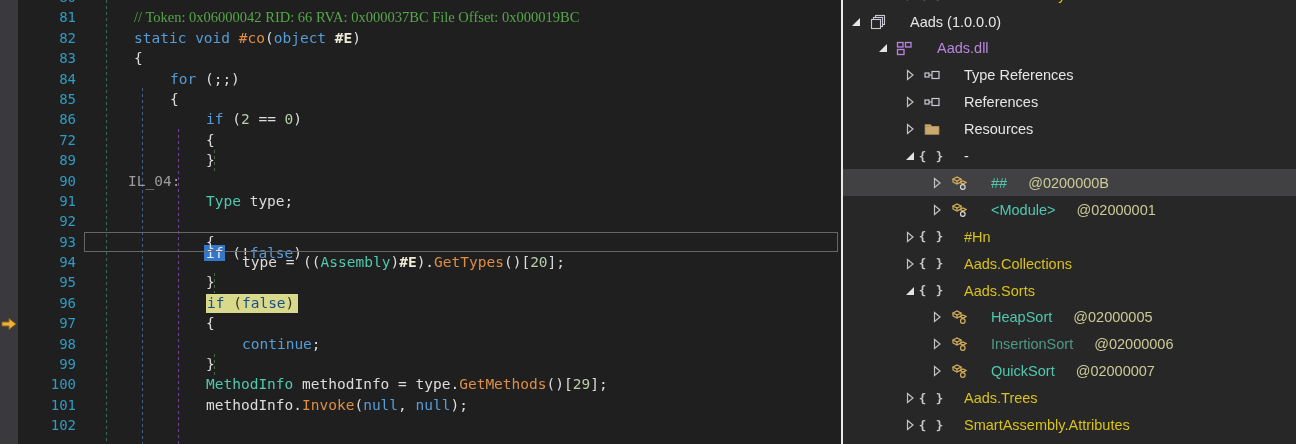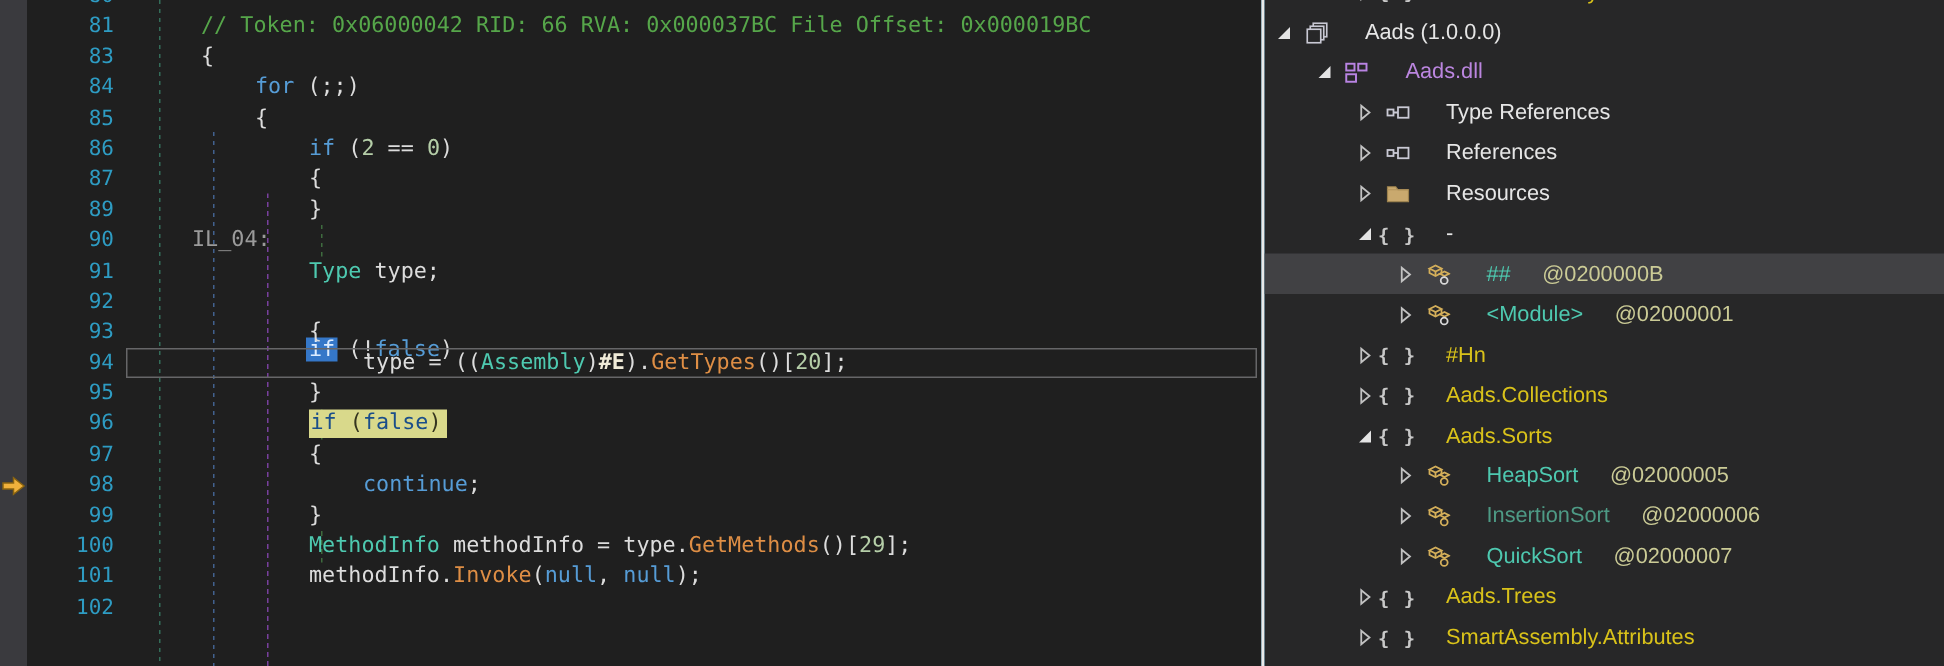--- a/index.html
+++ b/index.html
@@ -1,16 +1,16 @@
 <!DOCTYPE html>
 <html><head>
 <meta charset="utf-8">
 <style>
   html,body{margin:0;padding:0;background:#1f1f1f;width:1296px;height:444px;overflow:hidden;}
-  #screen{position:relative;width:1296px;height:444px;background:#7dd3fc;font-family:"Liberation Sans",sans-serif;overflow:hidden;}
+  #screen{position:relative;width:1296px;height:444px;background:#8b5cf6;font-family:"Liberation Sans",sans-serif;overflow:hidden;}
 
   
   #editor{position:absolute;left:0;top:0;width:841px;height:444px;background:#1f1f1f;overflow:hidden;}
   #glyph-margin{position:absolute;left:0;top:0;width:18px;height:444px;background:#3a3a3e;}
   #code-scroll{position:absolute;left:0;top:-13px;width:841px;}
   .crow{display:flex;height:20.4px;line-height:20.4px;white-space:pre;
         font-family:"DejaVu Sans Mono","Liberation Mono",monospace;font-size:14.5px;}
   .lnum{display:inline-block;margin-left:18px;width:58px;text-align:right;color:#2e9cc3;flex:none;
         font-size:14px;}
   .ltext{flex:1;}
@@ -46,26 +46,27 @@
     <div id="glyph-margin"></div>
 
     <div class="guide" style="--gc:rgba(62,150,120,.65);left:106px;top:0;height:444px;"></div>
     <div class="guide" style="--gc:rgba(80,125,190,.70);left:142px;top:88px;height:356px;"></div>
     <div class="guide" style="--gc:rgba(150,75,200,.75);left:178px;top:129px;height:315px;"></div>
     <div class="guide" style="--gc:rgba(75,140,75,.70);left:214px;top:150px;height:21px;"></div>
     <div class="guide" style="--gc:rgba(75,140,75,.70);left:214px;top:273px;height:20px;"></div>
     <div class="guide" style="--gc:rgba(75,140,75,.70);left:214px;top:354px;height:21px;"></div>
     <div id="code-scroll">
         <div class="crow"><span class="lnum">80</span><span class="ltext" style="padding-left: 0px;"></span></div>
-        <div class="crow"><span class="lnum">81</span><span class="ltext" style="padding-left: 58px;"><span class="cm">// Token: 0x06000042 RID: 66 RVA: 0x000037BC File Offset: 0x000019BC</span></span></div>
+        <div class="crow"><span class="lnum">81</span><span class="ltext" style="padding-left: 58px; font-family: Liberation Serif, serif;"><span class="cm">// Token: 0x06000042 RID: 66 RVA: 0x000037BC File Offset: 0x000019BC</span></span></div>
+        <div class="crow"><span class="lnum">82</span><span class="ltext" style="padding-left: 58px;"><span class="kw">static</span><span class="tx"> </span><span class="kw">void</span><span class="tx"> </span><span class="me">#co</span><span class="tx">(</span><span class="kw">object</span><span class="tx"> </span><span class="pa">#E</span><span class="tx">)</span></span></div>
         <div class="crow"><span class="lnum">83</span><span class="ltext" style="padding-left: 58px;"><span class="tx">{</span></span></div>
         <div class="crow"><span class="lnum">84</span><span class="ltext" style="padding-left: 94px;"><span class="kw">for</span><span class="tx"> (;;)</span></span></div>
         <div class="crow"><span class="lnum">85</span><span class="ltext" style="padding-left: 94px;"><span class="tx">{</span></span></div>
         <div class="crow"><span class="lnum">86</span><span class="ltext" style="padding-left: 130px;"><span class="kw">if</span><span class="tx"> (</span><span class="nu">2</span><span class="tx"> == </span><span class="nu">0</span><span class="tx">)</span></span></div>
-        <div class="crow"><span class="lnum">87</span><span class="ltext" style="padding-left: 130px;"><span class="tx">{</span></span></div>
+        <div class="crow"><span class="lnum">72</span><span class="ltext" style="padding-left: 130px;"><span class="tx">{</span></span></div>
         <div class="crow"><span class="lnum">89</span><span class="ltext" style="padding-left: 130px;"><span class="tx">}</span></span></div>
         <div class="crow"><span class="lnum">90</span><span class="ltext" style="padding-left: 52px;"><span class="lb">IL_04:</span></span></div>
         <div class="crow"><span class="lnum">91</span><span class="ltext" style="padding-left: 130px;"><span class="ty">Type</span><span class="tx"> type;</span></span></div>
         <div class="crow"><span class="lnum">92</span><span class="ltext" style="padding-left: 130px; margin-top: 32px;"><span class="kwsel">if</span><span class="tx"> (!</span><span class="kw">false</span><span class="tx">)</span></span></div>
         <div class="crow"><span class="lnum">93</span><span class="ltext" style="padding-left: 130px;"><span class="tx">{</span></span></div>
         <div class="crow"><span class="lnum">94</span><span class="ltext" style="padding-left: 166px;"><span class="tx">type = ((</span><span class="ty">Assembly</span><span class="tx">)</span><span class="pa">#E</span><span class="tx">).</span><span class="me">GetTypes</span><span class="tx">()[</span><span class="nu">20</span><span class="tx">];</span></span></div>
         <div class="crow"><span class="lnum">95</span><span class="ltext" style="padding-left: 130px;"><span class="tx">}</span></span></div>
         <div class="crow"><span class="lnum">96</span><span class="ltext" style="padding-left: 130px;"><span class="stmt-hl"><span class="hkw">if</span><span class="htx"> (</span><span class="hkw">false</span><span class="htx">)</span></span></span></div>
         <div class="crow"><span class="lnum">97</span><span class="ltext" style="padding-left: 130px;"><span class="tx">{</span></span></div>
         <div class="crow"><span class="lnum">98</span><span class="ltext" style="padding-left: 166px;"><span class="kw">continue</span><span class="tx">;</span></span></div>

